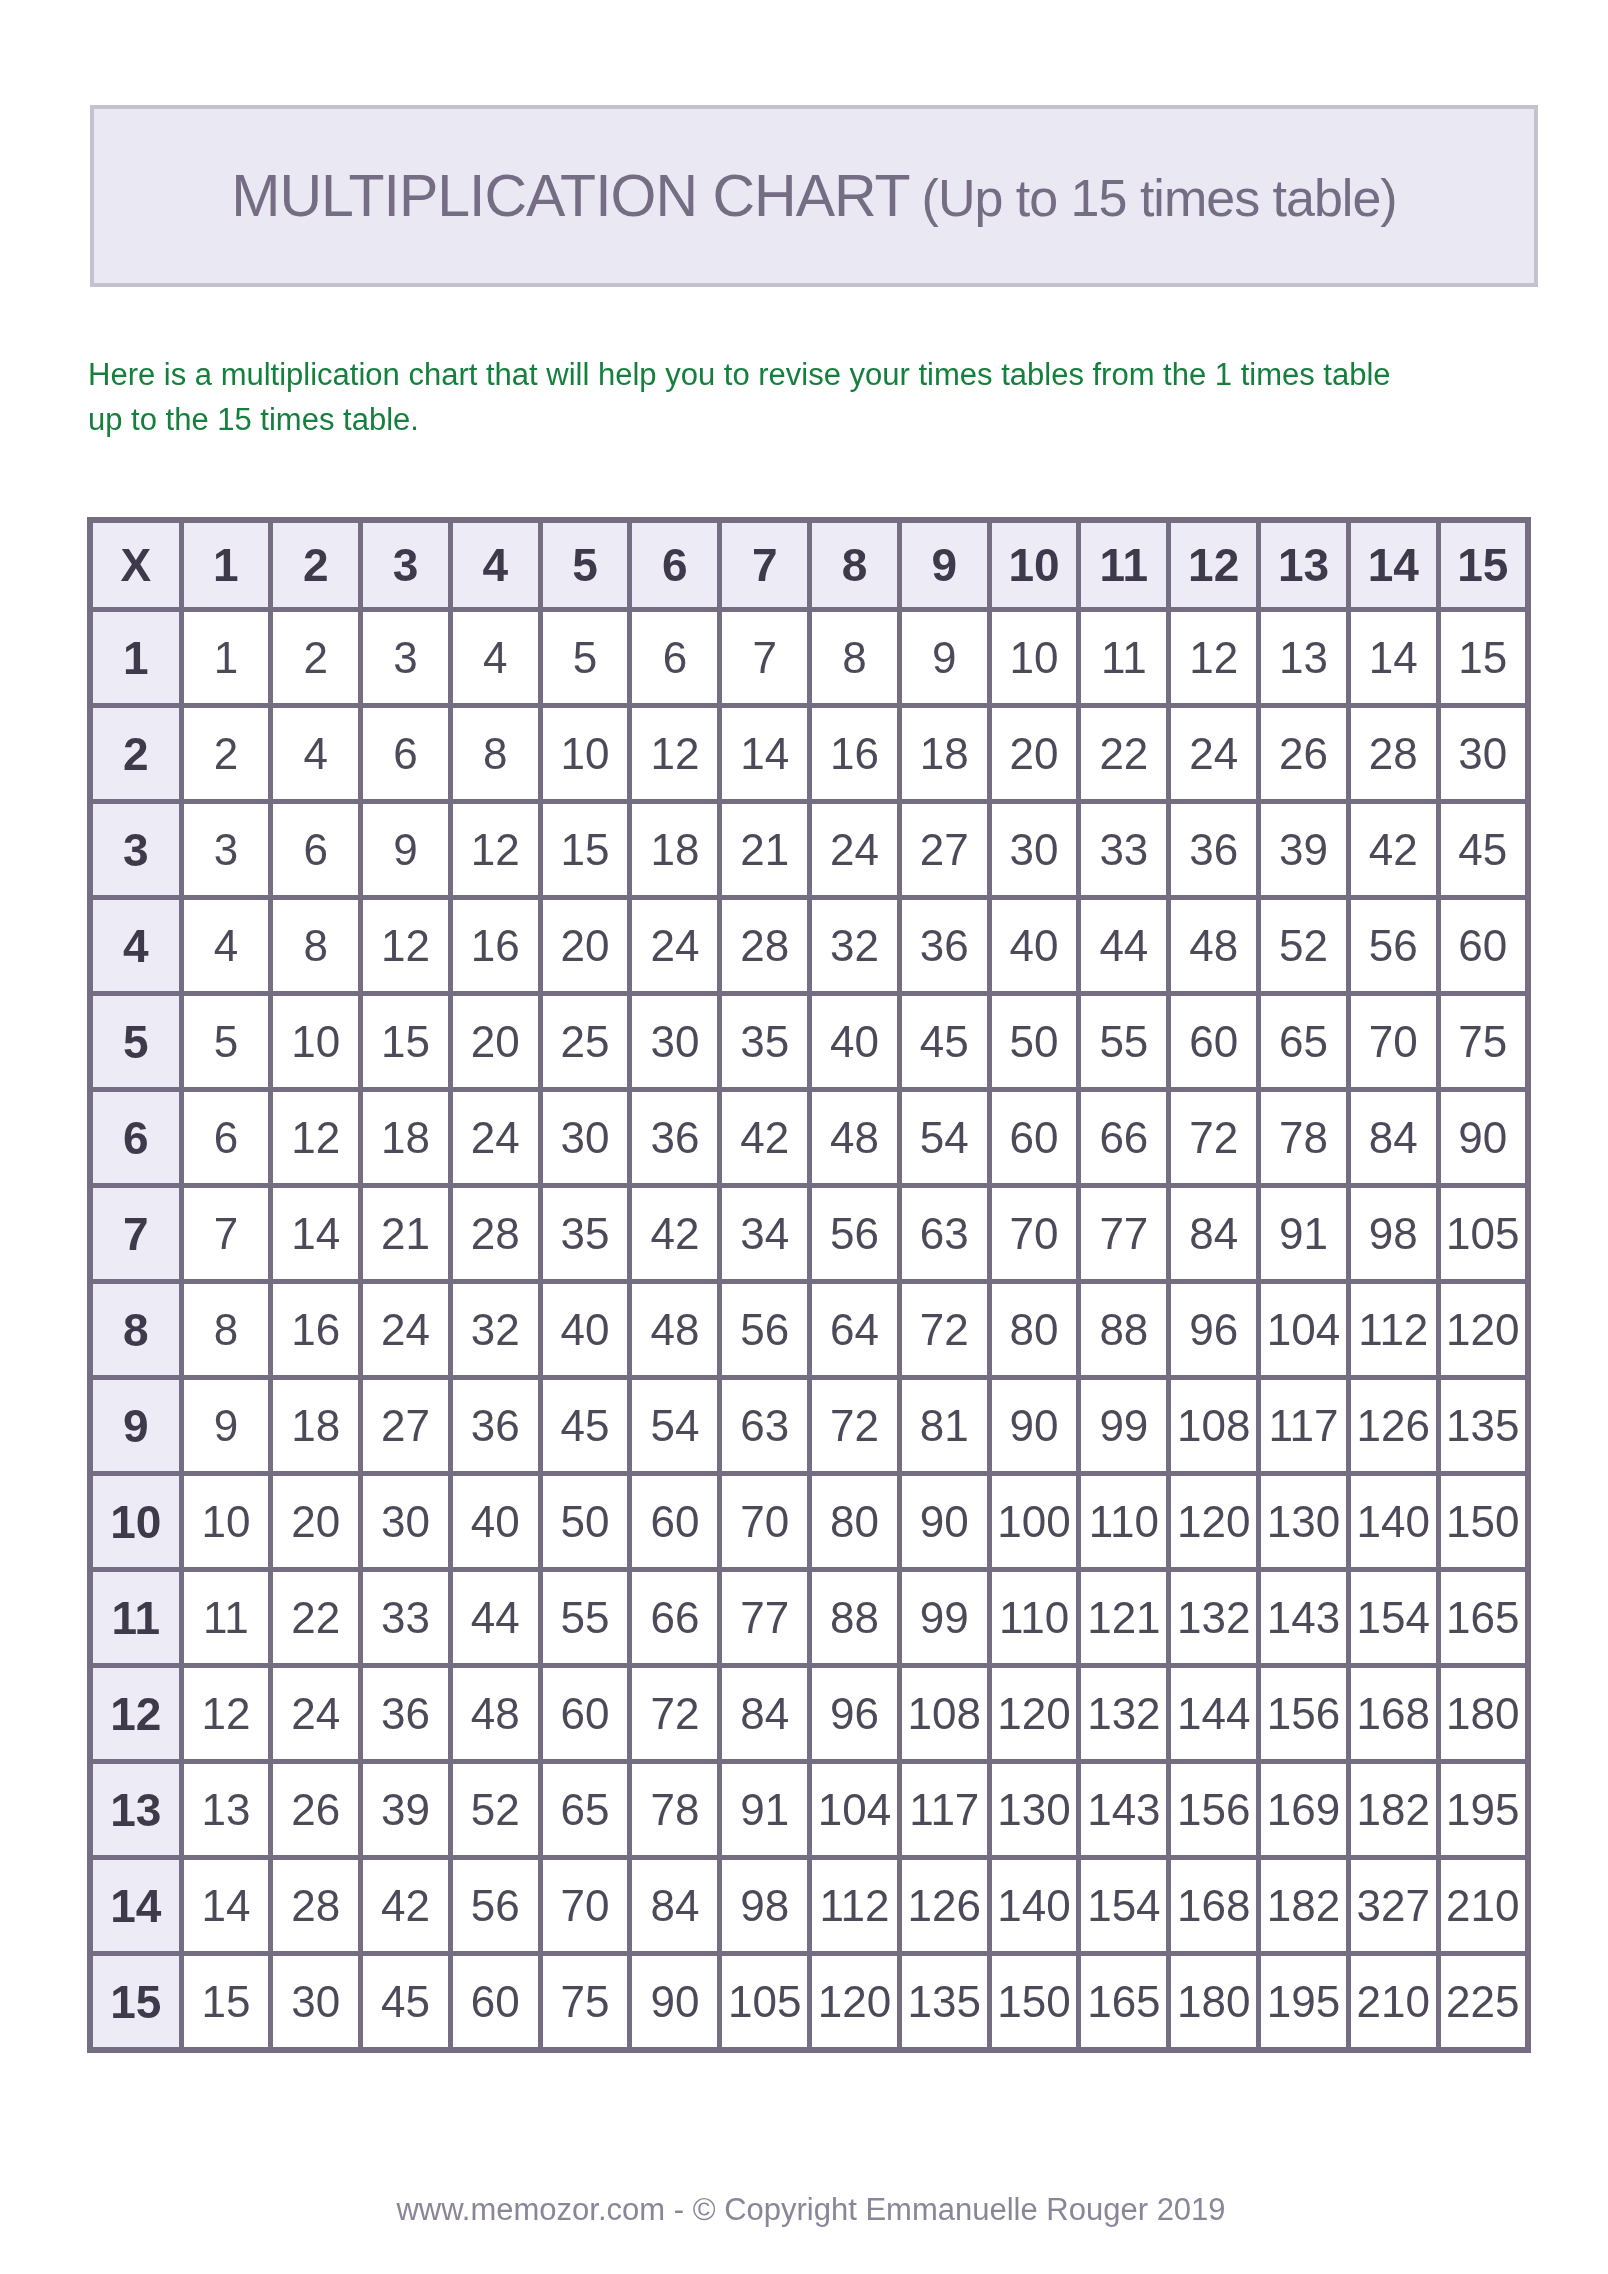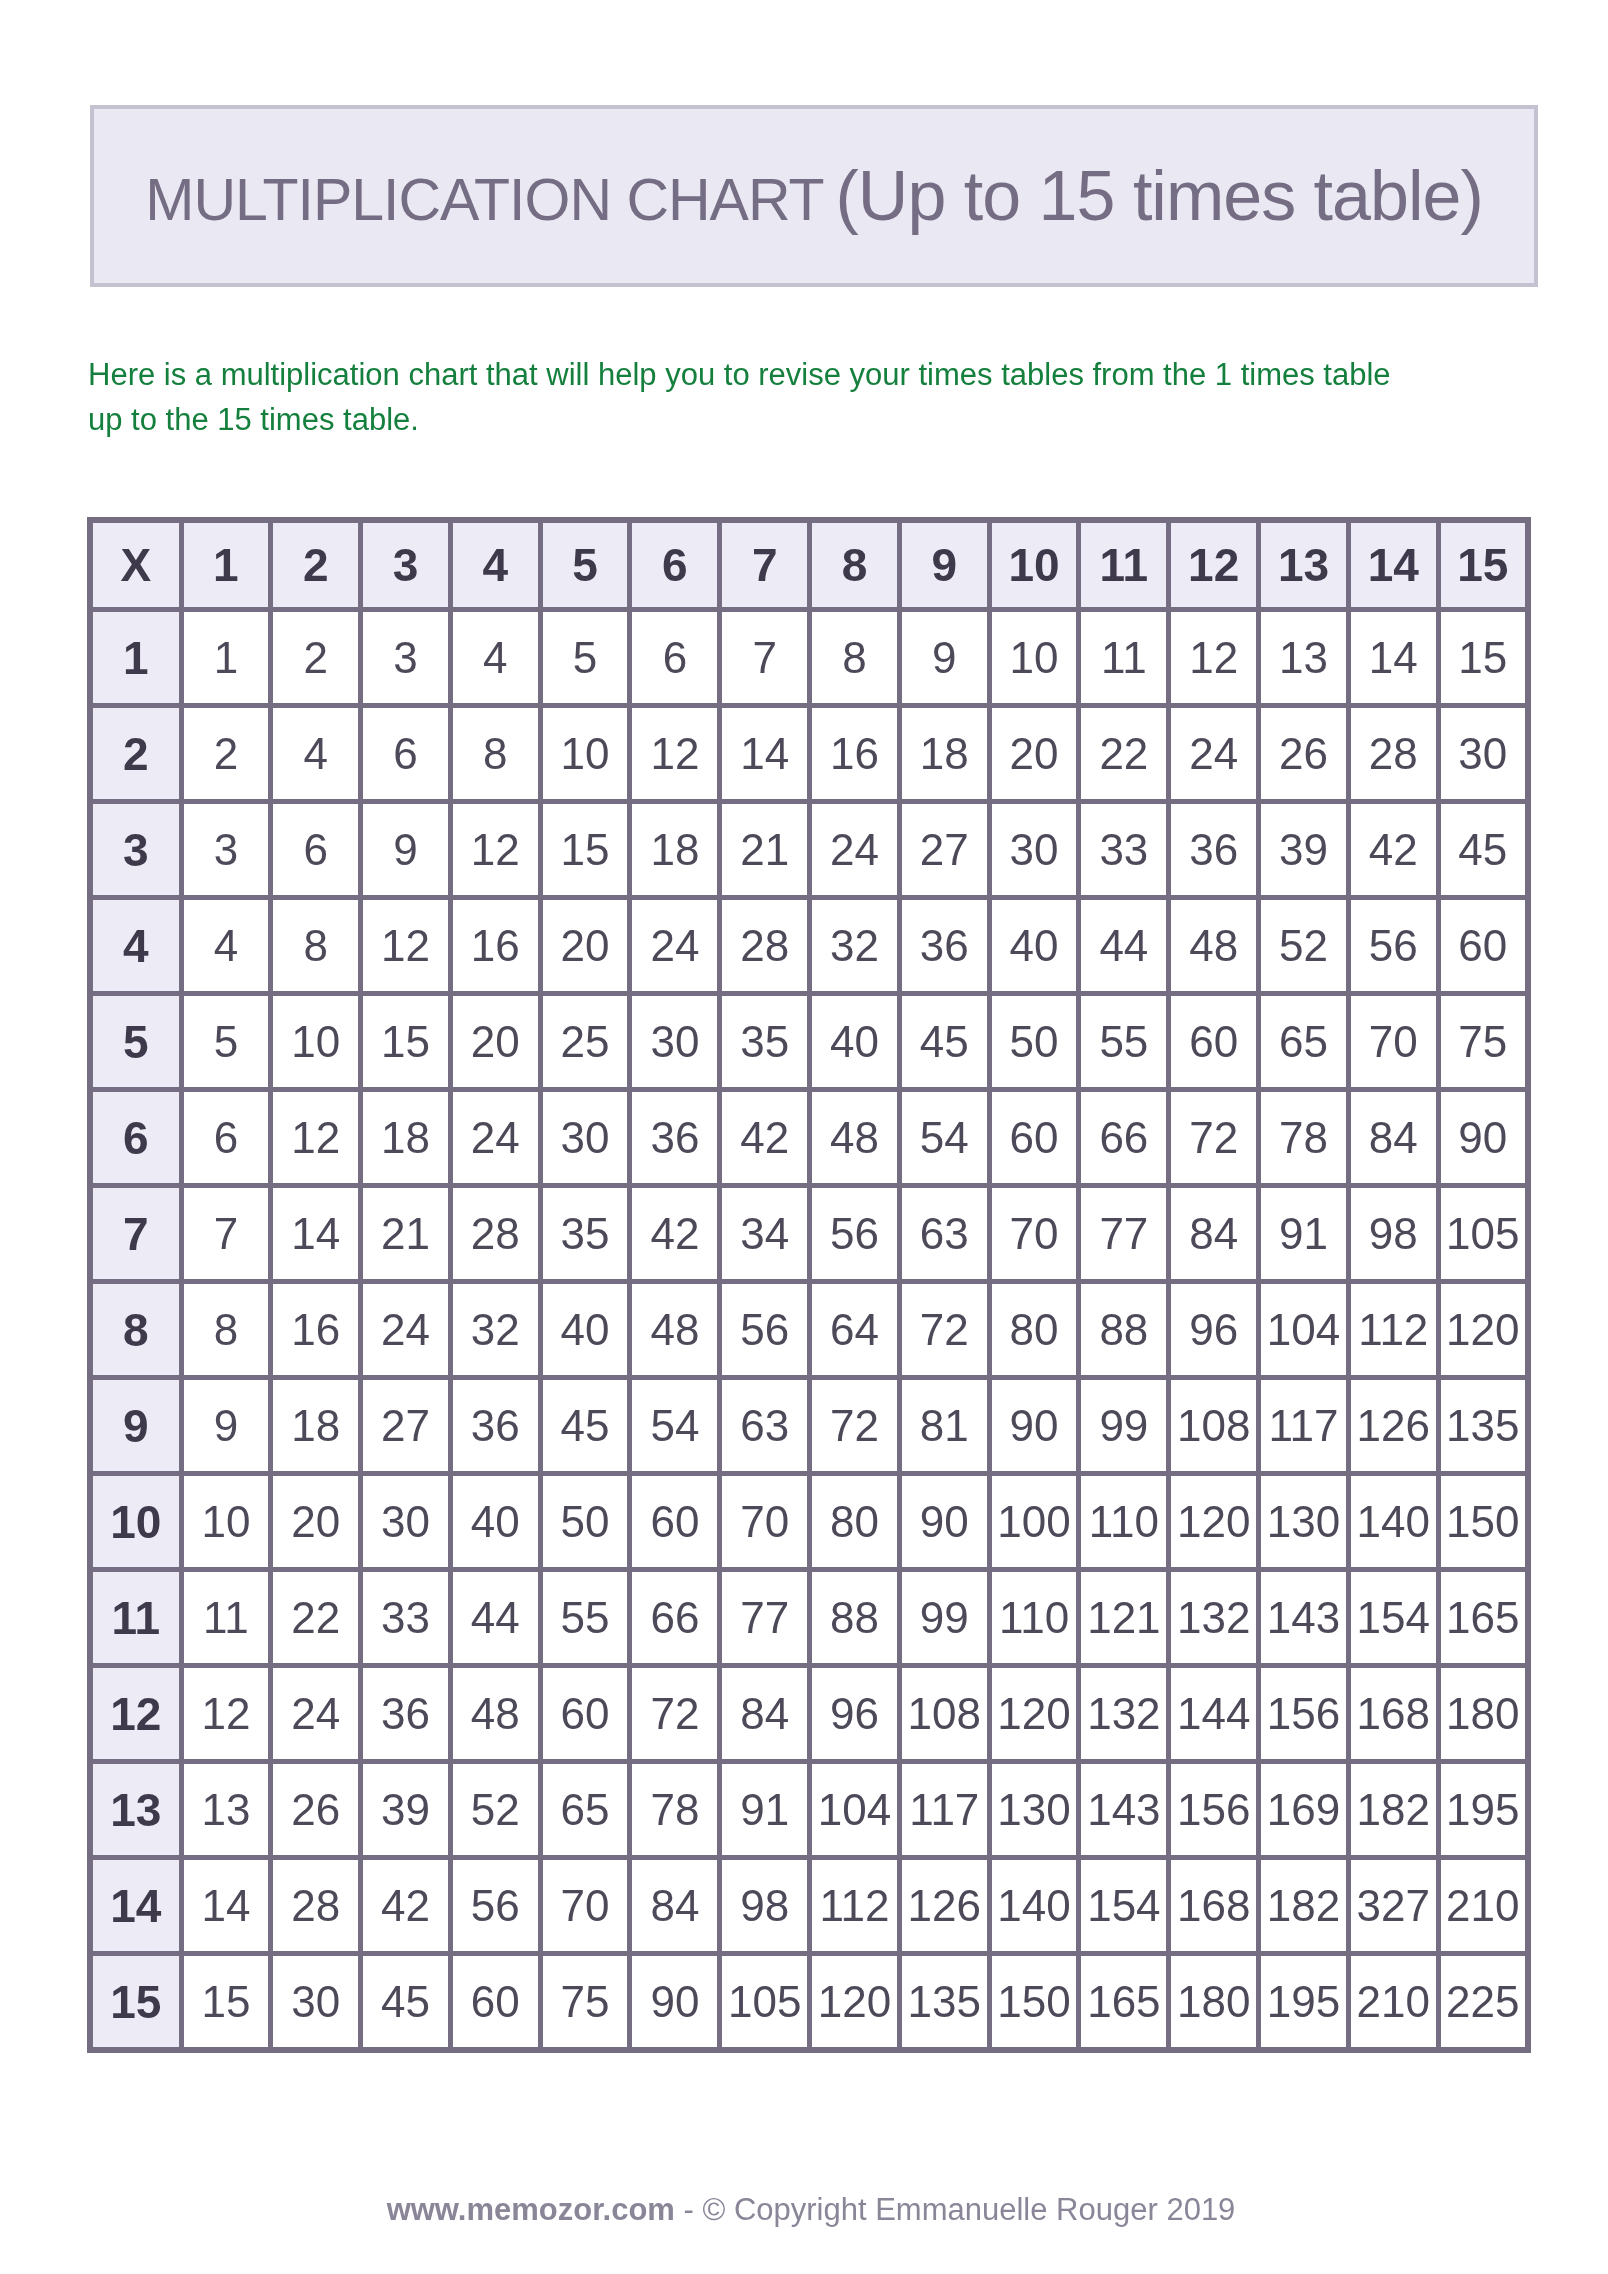--- a/index.html
+++ b/index.html
@@ -17,21 +17,21 @@
     background: #eae8f3;
     border: 4px solid #c4c1d0;
     display: flex; align-items: center; justify-content: center;
   }
   .title {
     color: #756d83;
     font-size: 59px;
     letter-spacing: -1px;
     white-space: nowrap;
   }
-  .title .sub { font-size: 70px; margin-left: 12px; }
+  .title .sub { font-size: 52px; margin-left: 12px; }
   .intro {
     position: absolute; left: 88px; top: 352px;
     width: 1475px;
     font-size: 31px; line-height: 45px;
     color: #15803d;
   }
   table.mult {
     position: absolute; left: 87px; top: 517px;
     width: 1444px;
     border-collapse: collapse;
@@ -62,21 +62,21 @@
     font-size: 44px; font-weight: normal;
   }
   .footer {
     position: absolute; left: 0; top: 2192px;
     width: 100%;
     text-align: center;
     font-size: 31px;
     color: #8b8598;
     white-space: pre;
   }
-  .footer .site { font-weight: bold; margin-left: 14px; }
+  .footer .site { font-weight: normal; margin-left: 14px; }
 </style>
 </head>
 <body>
 
 <div class="title-box">
   <div class="title">
     <span class="main">MULTIPLICATION CHART</span><span class="sub">(Up to 15 times table)</span>
   </div>
 </div>
 

